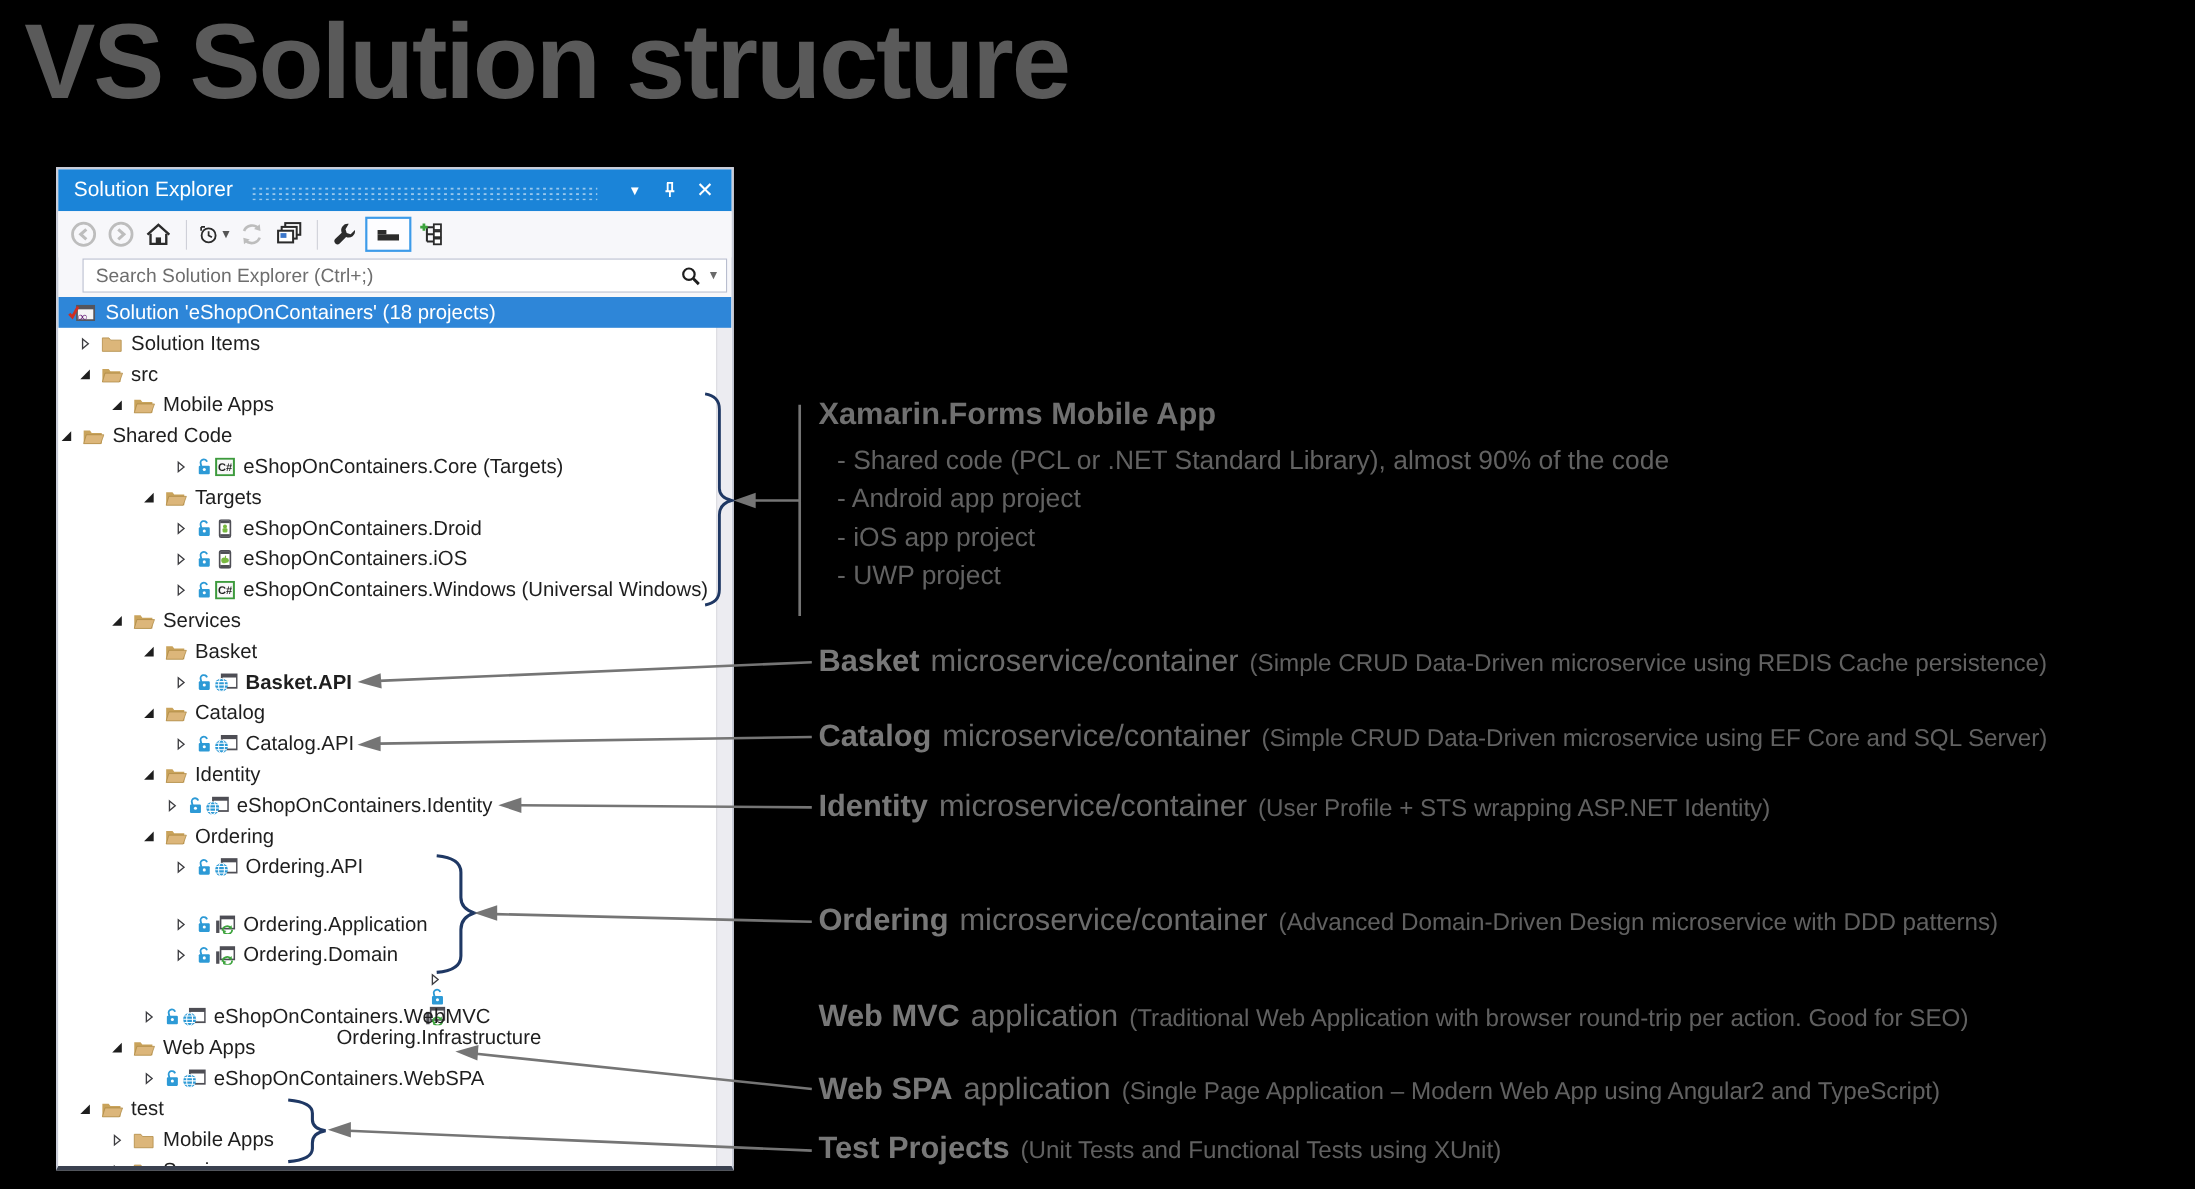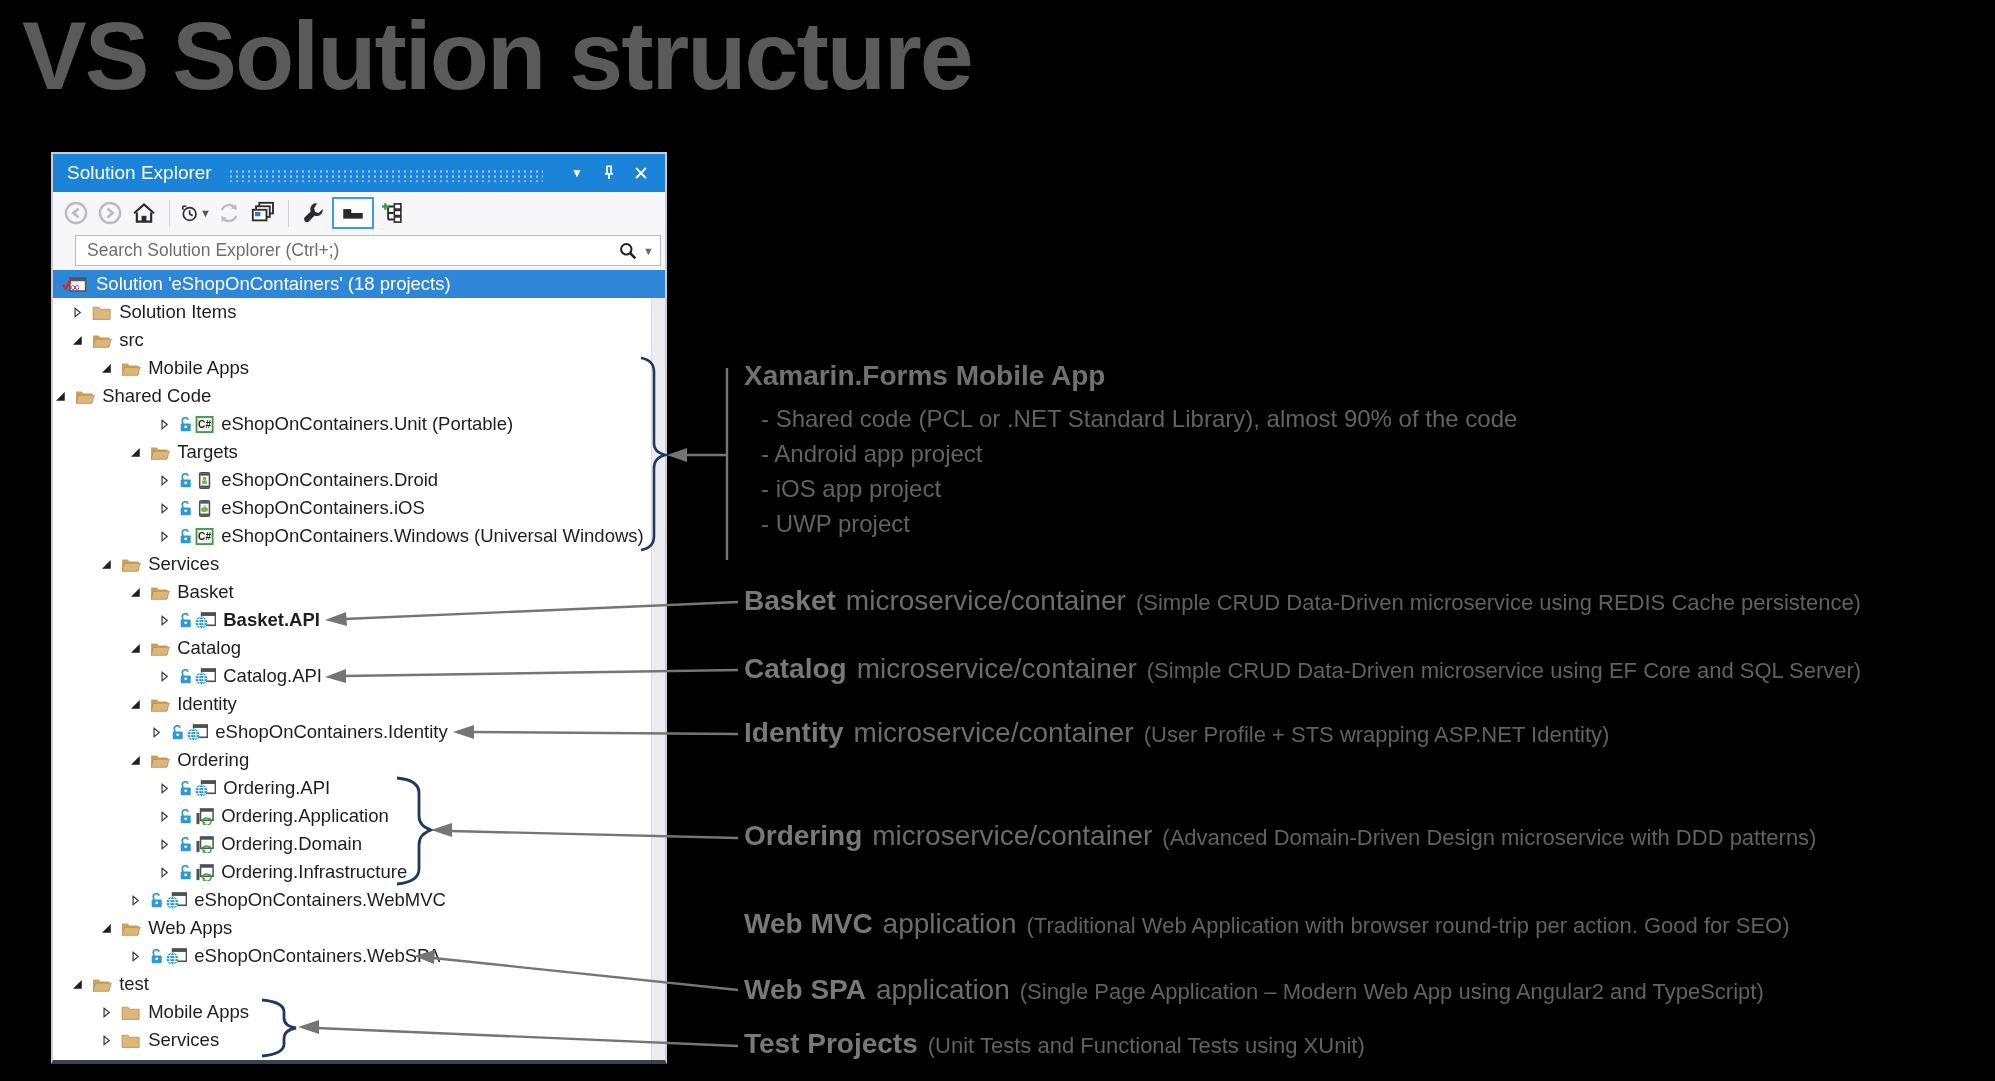--- a/index.html
+++ b/index.html
@@ -254,21 +254,21 @@
             <rect x="1.7" y="7.4" width="10" height="7.8" rx="1" fill="#2d9ad6"></rect>
             <circle cx="6.7" cy="10.8" r="1.4" fill="#fff"></circle>
           </svg>
         </span>
         <span class="pic">
           <svg viewBox="0 0 18 16">
             <rect x="1.4" y="0.9" width="15.2" height="14.2" fill="#f8f8f8" stroke="#3c9a3c" stroke-width="1.7"></rect>
             <text x="9" y="11.6" font-size="9.5" font-weight="bold" fill="#1e1e1e" text-anchor="middle" font-family="Liberation Sans,sans-serif">C#</text>
           </svg>
         </span>
-        <span class="lbl">eShopOnContainers.Unit (Portable)</span>
+        <span class="lbl">eShopOnContainers.Core (Targets)</span>
       </div>
       <div class="row" style="padding-left: 75px;">
         <span class="exp">
           <svg viewBox="0 0 16 16">
             <polygon points="12.5,3.2 12.5,12.6 3.2,12.6" fill="#1e1e1e"></polygon>
           </svg>
         </span>
         <span class="pic">
           <svg viewBox="0 0 19 16">
             <path d="M1 3.2h5.4l1.5 2h8.6v9.2H1Z" fill="#c9a35b"></path>
@@ -506,21 +506,21 @@
           <svg viewBox="0 0 20 16">
             <rect x="6.2" y="0.9" width="13" height="11.6" fill="#fff" stroke="#4e4e55" stroke-width="1.5"></rect>
             <rect x="6.2" y="0.9" width="13" height="2.8" fill="#4e4e55"></rect>
             <circle cx="6" cy="10" r="5.5" fill="#2d9ad6"></circle>
             <ellipse cx="6" cy="10" rx="2.5" ry="5.5" fill="none" stroke="#fff" stroke-width="0.9"></ellipse>
             <path d="M0.5 10h11M1.5 7.2h9M1.5 12.8h9" stroke="#fff" stroke-width="0.9" fill="none"></path>
           </svg>
         </span>
         <span class="lbl">Ordering.API</span>
       </div>
-      <div class="row" style="padding-left: 104px;">
+      <div class="row" style="padding-left: 104px; margin-top: 24px;">
         <span class="exp">
           <svg viewBox="0 0 16 16">
             <path d="M5.4 3.4 11 8 5.4 12.6Z" fill="#fdfdfd" stroke="#3e3e42" stroke-width="1.3"></path>
           </svg>
         </span>
         <span class="lock">
           <svg viewBox="0 0 14 17">
             <path d="M3.4 7.4V4.9a3 3 0 0 1 6-0.4" fill="none" stroke="#2d9ad6" stroke-width="1.7" transform="rotate(-14 6.4 5)"></path>
             <rect x="1.7" y="7.4" width="10" height="7.8" rx="1" fill="#2d9ad6"></rect>
             <circle cx="6.7" cy="10.8" r="1.4" fill="#fff"></circle>
@@ -558,21 +558,21 @@
             <rect x="5.2" y="0.9" width="11.8" height="2.6" fill="#4e4e55"></rect>
             <rect x="1.4" y="4.6" width="2.8" height="10.6" fill="#4e4e55"></rect>
             <path d="M6.8 13.4a4 4 0 0 1 7-2.6" fill="none" stroke="#3ca33c" stroke-width="1.5"></path>
             <polygon points="14.6,8.6 15,12 11.8,11" fill="#3ca33c"></polygon>
             <path d="M15.2 12.4a4 4 0 0 1-7 2.4" fill="none" stroke="#3ca33c" stroke-width="1.5"></path>
             <polygon points="7.4,15.9 7,12.5 10.2,13.5" fill="#3ca33c"></polygon>
           </svg>
         </span>
         <span class="lbl">Ordering.Domain</span>
       </div>
-      <div class="row" style="padding-left: 104px;">
+      <div class="row" style="padding-left: 80px; flex-direction: column;">
         <span class="exp">
           <svg viewBox="0 0 16 16">
             <path d="M5.4 3.4 11 8 5.4 12.6Z" fill="#fdfdfd" stroke="#3e3e42" stroke-width="1.3"></path>
           </svg>
         </span>
         <span class="lock">
           <svg viewBox="0 0 14 17">
             <path d="M3.4 7.4V4.9a3 3 0 0 1 6-0.4" fill="none" stroke="#2d9ad6" stroke-width="1.7" transform="rotate(-14 6.4 5)"></path>
             <rect x="1.7" y="7.4" width="10" height="7.8" rx="1" fill="#2d9ad6"></rect>
             <circle cx="6.7" cy="10.8" r="1.4" fill="#fff"></circle>

